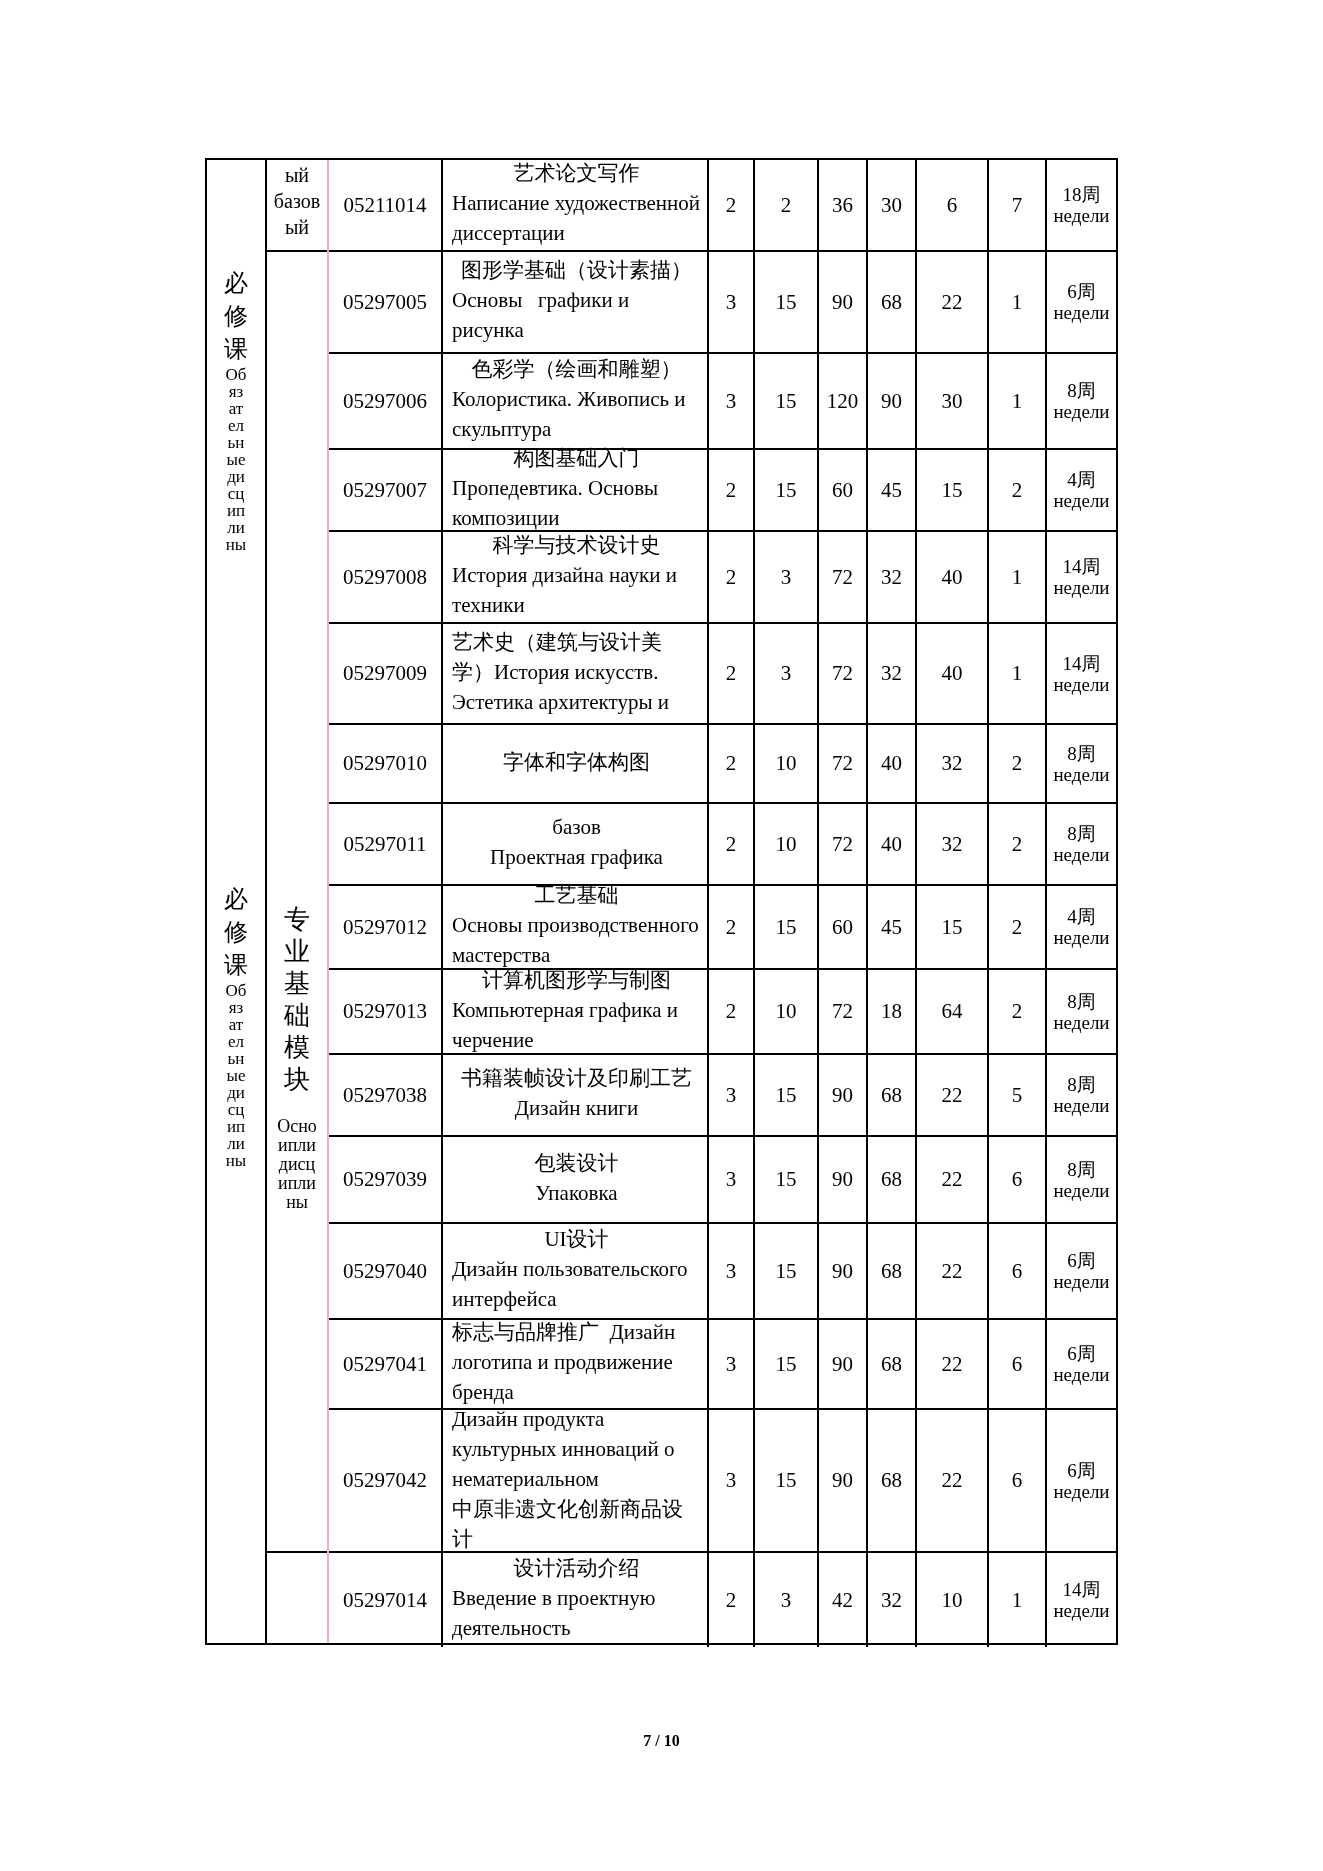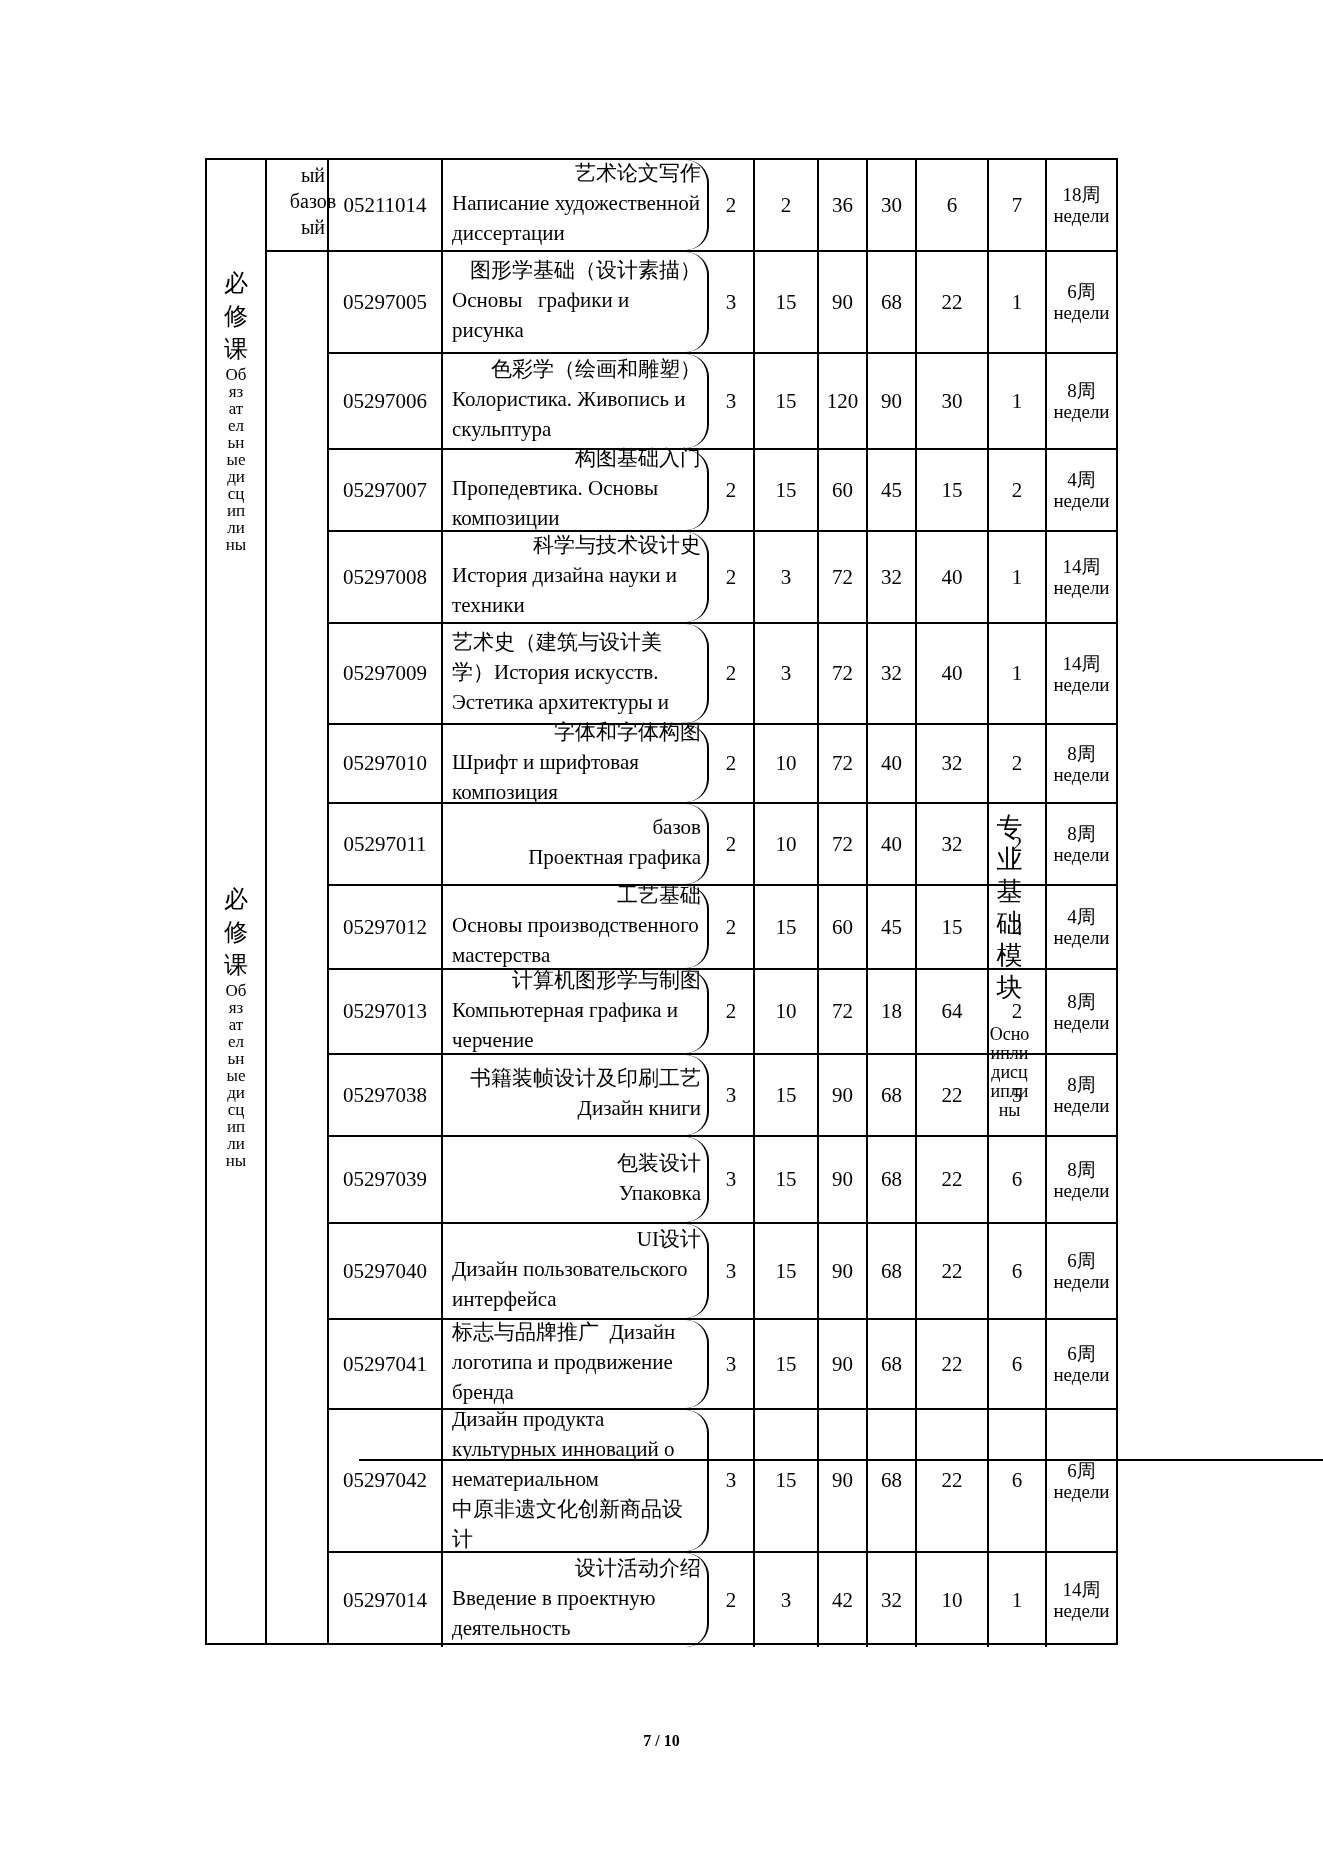--- a/index.html
+++ b/index.html
@@ -27,22 +27,22 @@
   }
   .vblock{
     position:absolute;left:0;right:0;
     text-align:center;
   }
   .vblock .zh{font-size:24px;line-height:33px;font-family:"Liberation Serif","DejaVu Serif",serif;}
   .vblock .ru{font-size:17px;line-height:17px;}
   
   .colB{
     width:62px;flex:0 0 62px;
-    border-right:2px solid #000000;
-    display:flex;flex-direction:row;
+    border-right:2px solid #f9a8d4;
+    display:flex;flex-direction:column;
   }
   .bcell{width:100%;}
   .b1{
     height:92px;flex:0 0 92px;
     border-bottom:2px solid #000;
     overflow:hidden;
     text-align:center;
     font-size:20px;line-height:26px;
     padding-top:2px;
   }
@@ -61,24 +61,23 @@
   .crow:last-child{border-bottom:none;}
   .cc{
     border-right:2px solid #000;
     display:flex;flex-direction:column;justify-content:center;
     font-size:21px;
   }
   .cc:last-child{border-right:none;}
   .codeC{flex:0 0 114px;width:114px;align-items:center;text-align:center;}
   .nameC{
     flex:0 0 266px;width:266px;
-    align-items:flex-end;text-align:left;
+    align-items:center;text-align:left;
     padding:4px 6px 8px 9px;
     line-height:30px;
-    border-radius:23px;
   }
   .numC{align-items:center;text-align:center;}
   .n1{flex:0 0 46px;width:46px;}
   .n2{flex:0 0 64px;width:64px;}
   .n3{flex:0 0 49px;width:49px;}
   .n4{flex:0 0 49px;width:49px;}
   .n5{flex:0 0 72px;width:72px;}
   .n6{flex:0 0 58px;width:58px;}
   .wkC{flex:1;align-items:center;text-align:center;font-size:19px;line-height:21px;}
   
@@ -266,21 +265,20 @@
     <div class="cc numC n6">1</div>
     <div class="cc wkC">
             <div>14周</div>
             <div>недели</div>
           </div>
   </div>
         <div class="crow" style="height: 79px; flex: 0 0 79px;">
     <div class="cc codeC">05297010</div>
     <div class="cc nameC">
             <div>字体和字体构图</div>
-            <div>Шрифт и шрифтовая композиция</div>
           </div>
     <div class="cc numC n1">2</div>
     <div class="cc numC n2">10</div>
     <div class="cc numC n3">72</div>
     <div class="cc numC n4">40</div>
     <div class="cc numC n5">32</div>
     <div class="cc numC n6">2</div>
     <div class="cc wkC">
             <div>8周</div>
             <div>недели</div>

